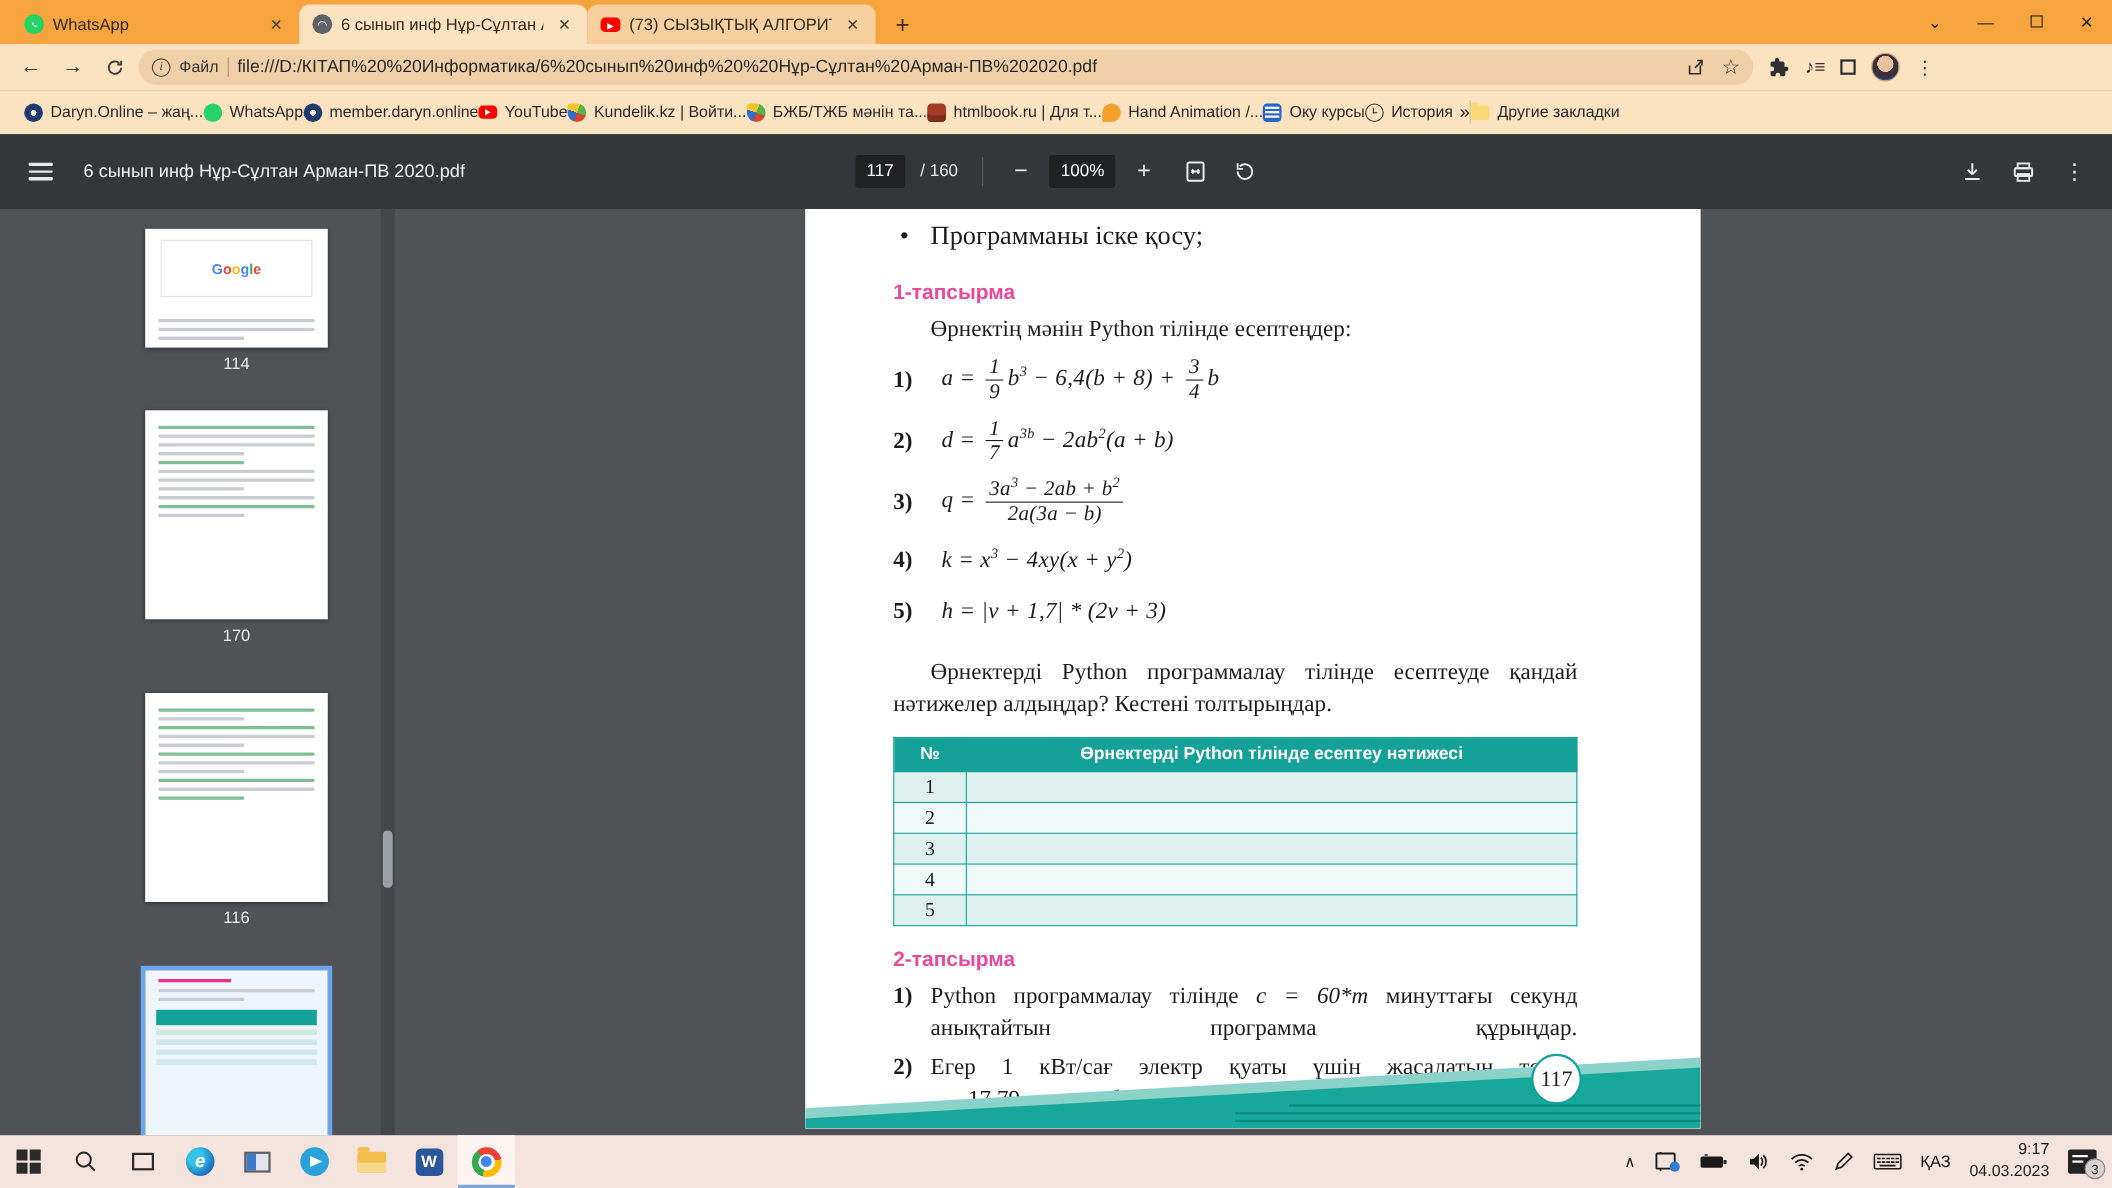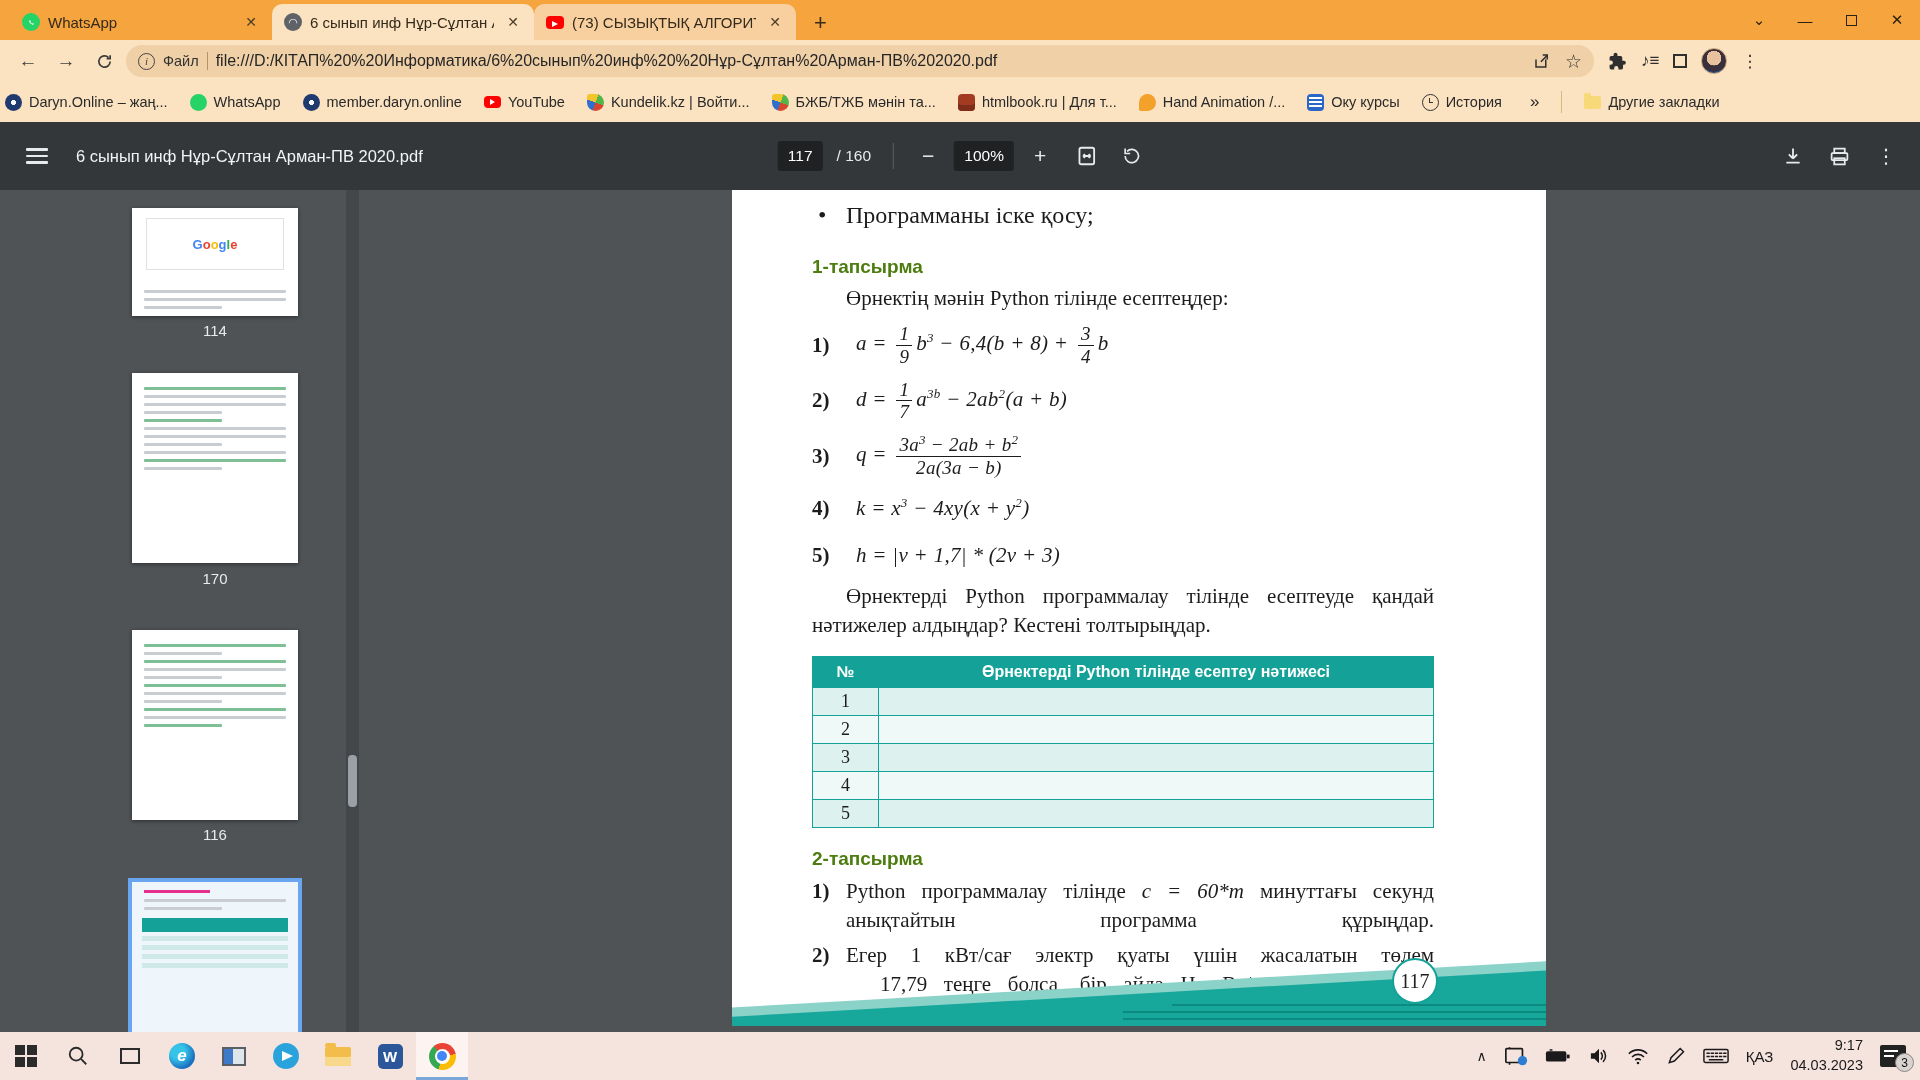--- a/index.html
+++ b/index.html
@@ -31,21 +31,21 @@
   .omni-info{width:17px;height:17px;border:1.6px solid #444;border-radius:50%;font-size:11px;display:flex;align-items:center;justify-content:center;font-family:"Liberation Serif",serif;font-style:italic;color:#444}
   .omni-label{font-size:14.5px;color:#333}
   .omni-sep{width:1px;height:18px;background:#b89368}
   .omni-url{font-size:16px;color:#262626;white-space:nowrap;overflow:hidden;flex:1}
   .omni-actions{display:flex;gap:14px;align-items:center}
   .rightbtns{display:flex;align-items:center;gap:14px;margin-left:8px}
   .rightbtns .ic{font-size:17px;color:#2f2f2f}
   .avatar{width:26px;height:26px;border-radius:50%;background:radial-gradient(circle at 50% 38%,#e8c19e 0 38%,#3a2f3a 39% 70%,#274a86 71%);border:1px solid #c9a679}
 
   
-  .bookmarksrow{position:absolute;top:82px;left:0;right:0;height:40px;background:#fbe2c0;display:flex;align-items:center;padding:0 5px;gap:22px}
+  .bookmarksrow{position:absolute;top:82px;left:0;right:0;height:40px;background:#fbe2c0;display:flex;align-items:center;padding:0 22px;}
   .bm{display:flex;align-items:center;gap:7px;font-size:14.5px;color:#2a2a2a;white-space:nowrap}
   .bmicon{width:17px;height:17px;border-radius:4px;flex:0 0 auto}
   .bm-daryn{border-radius:50%;background:radial-gradient(circle at 50% 50%,#f7f7f7 0 22%,#1e3a6e 23%)}
   .bm-wa{border-radius:50%;background:#25d366;display:flex;align-items:center;justify-content:center}
   .bm-yt{background:#f00;border-radius:4px;height:12px;position:relative;top:0}
   .bm-yt:after{content:"";display:block;margin:3px auto 0;width:0;height:0;border-left:5px solid #fff;border-top:3px solid transparent;border-bottom:3px solid transparent}
   .bm-kundelik{background:conic-gradient(from 200deg,#2f6fce 0 90deg,#f3c52a 90deg 180deg,#51b54a 180deg 270deg,#d8452f 270deg);border-radius:3px 50% 50% 50%}
   .bm-html{background:linear-gradient(90deg,#a33b23 0 48%,#fff 48% 52%,#a33b23 52%),linear-gradient(#a33b23,#a33b23)}
   .bm-html{background:#a33b23;box-shadow:inset 0 -6px 0 #7e2d1a}
   .bm-hand{border-radius:50% 50% 50% 10%;background:#f4a12c}
@@ -92,30 +92,30 @@
   .t-rows i{display:block;height:5px;background:#cfe9e6}
   .sidescroll{position:absolute;left:346px;top:0;width:13px;height:100%;background:#43474a}
   .sidescroll .sthumb{position:absolute;left:2px;width:9px;top:565px;height:52px;background:#9aa0a6;border-radius:4px}
 
   
   .page{position:absolute;left:732px;top:0;width:814px;height:836px;background:#fff;color:#1c1c1c;font-family:"Liberation Serif",serif;overflow:hidden}
   .pagepad{padding:8px 112px 0 80px}
   .doc-bullets{margin-top:2px}
   .doc-bullets .bl{font-size:24px;line-height:1.32;padding-left:34px;position:relative}
   .doc-bullets .bl:before{content:"•";position:absolute;left:6px}
-  .taskhead{font-family:"Liberation Sans",sans-serif;font-weight:bold;color:#4d7c0f;font-size:19px;margin-top:24px}
+  .taskhead{font-family:"Liberation Sans",sans-serif;font-weight:bold;color:#ec4899;font-size:19px;margin-top:24px}
   .intro{font-size:21px;margin-top:8px;text-indent:34px}
   .formula{display:flex;align-items:center;font-size:21px;margin-top:13px;min-height:34px}
   .formula .fnum{width:44px;font-weight:bold;flex:0 0 auto}
   .fexpr{font-style:italic;letter-spacing:.3px}
   .fexpr sup{font-size:13px;vertical-align:super;line-height:0}
   .frac{display:inline-flex;flex-direction:column;align-items:center;vertical-align:middle;line-height:1.05;margin:0 4px;font-size:19px}
   .frac .fn{padding:0 3px 1px;border-bottom:1.6px solid #1c1c1c}
   .frac .fd{padding-top:1px}
-  .question{margin-top:10px;font-size:21px;line-height:1.38}
+  .question{margin-top:24px;font-size:21px;line-height:1.38}
   .question .l1{text-indent:34px;text-align:justify;text-align-last:justify}
   .dtable{margin-top:16px;width:100%;border-collapse:collapse;font-size:18px}
   .dtable th{background:#14a298;color:#fff;font-family:"Liberation Sans",sans-serif;font-size:16px;font-weight:bold;height:31px;border:1px solid #14a298}
   .dtable td{height:28px;border:1px solid #14a298;text-align:center}
   .dtable .numcol{width:66px}
   .dtable tr:nth-child(odd) td{background:#ddf1ef}
   .dtable tr:nth-child(even) td{background:#eff9f8}
   .t2item{display:flex;font-size:21px;line-height:1.36;margin-top:7px}
   .t2item .inum{width:34px;flex:0 0 auto;font-weight:bold}
   .t2item .itext{flex:1}

